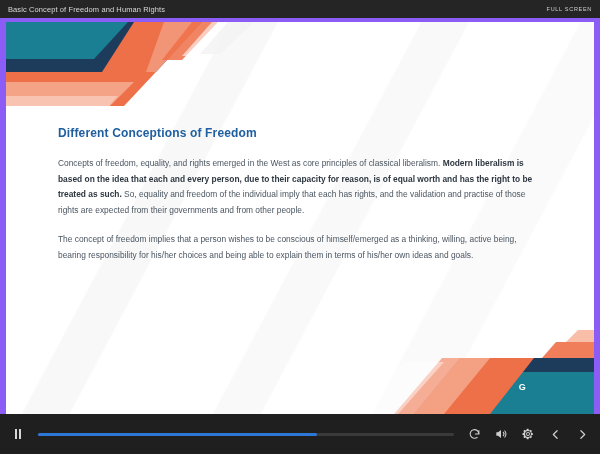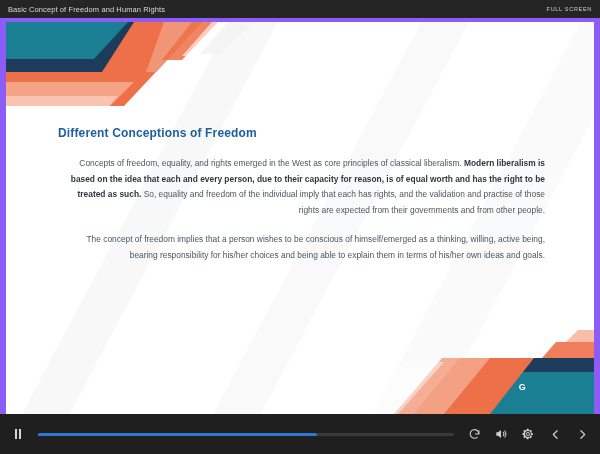--- a/index.html
+++ b/index.html
@@ -73,21 +73,21 @@
     color: #1f5fa0;
     font-size: 12px;
     font-weight: bold;
     letter-spacing: .15px;
     margin-bottom: 16px;
   }
   .slide-para {
     color: #4a5560;
     font-size: 8.4px;
     line-height: 15.5px;
-    text-align: right;
+    text-align: left;
     margin-bottom: 14px;
     max-width: 487px;
   }
   .slide-para b { color: #2e3740; font-weight: bold; }
 
   .g-mark {
     position: absolute;
     right: 68px; bottom: 22px;
     color: #ffffff;
     font-size: 9px;

